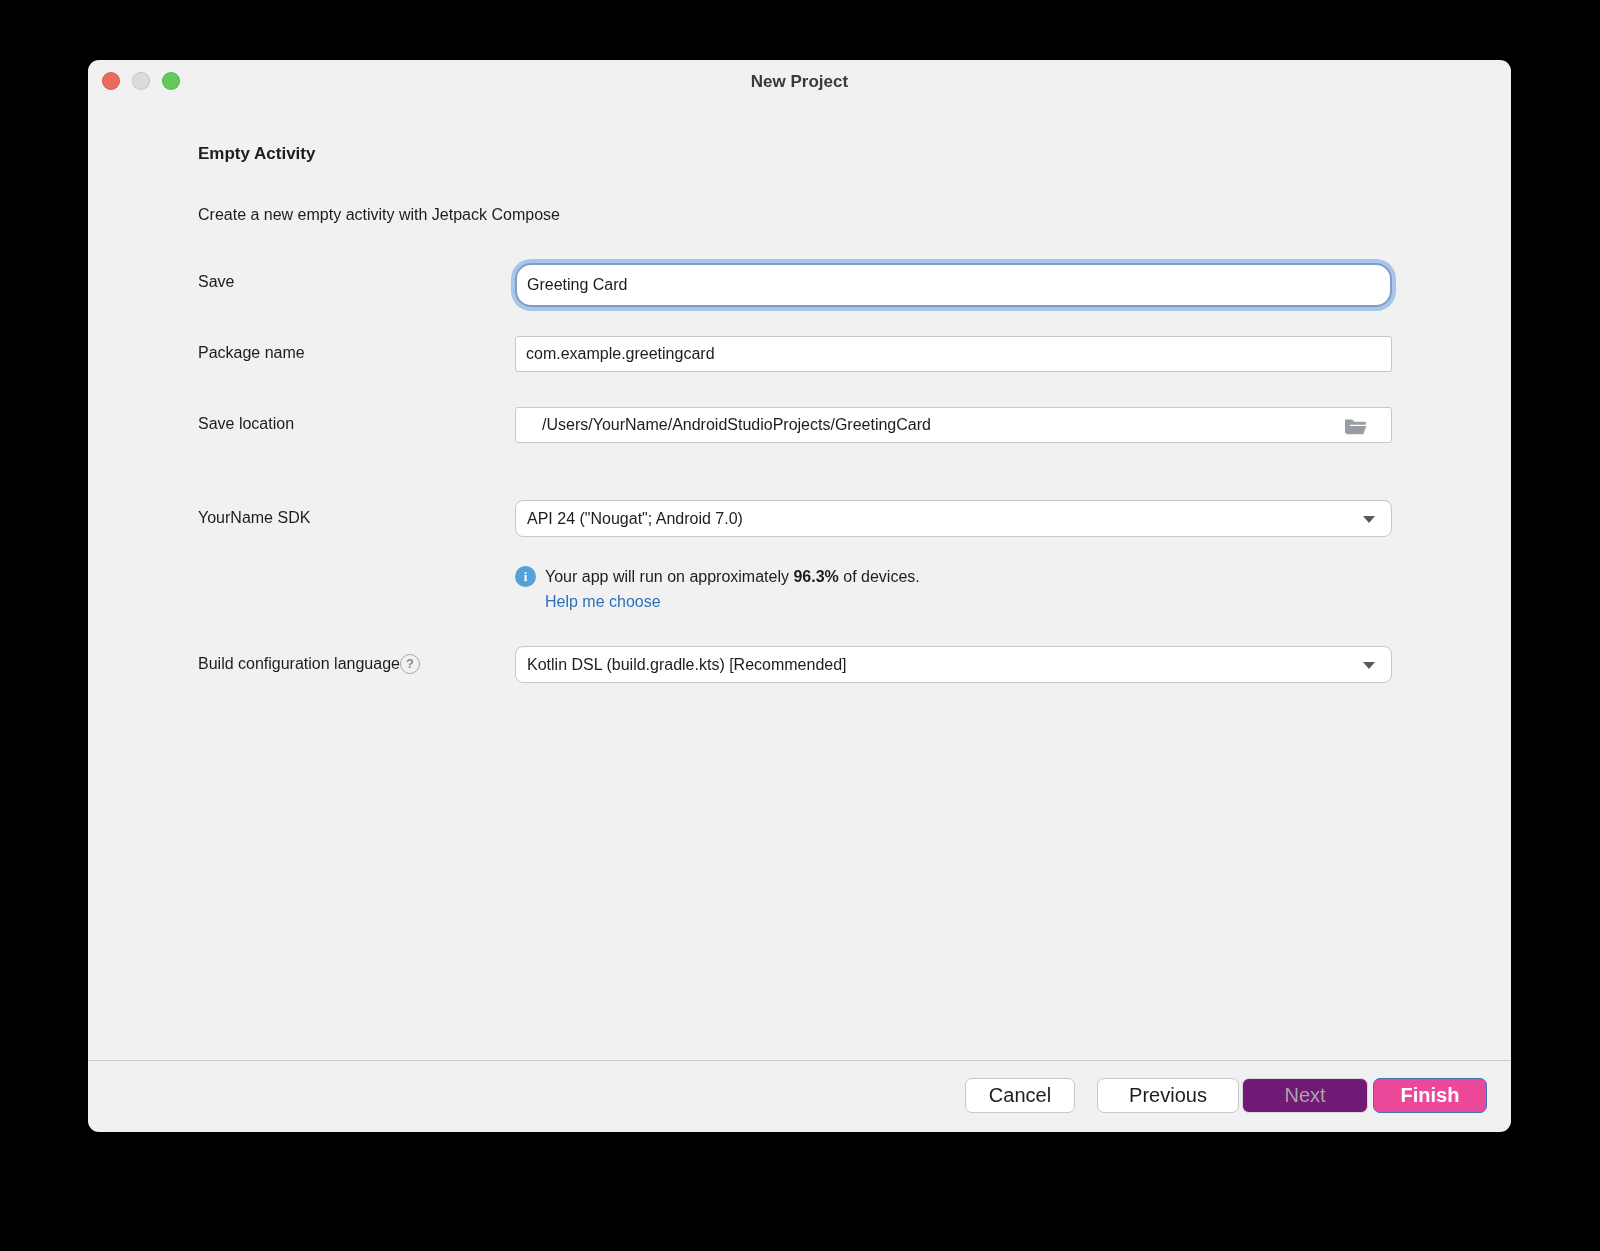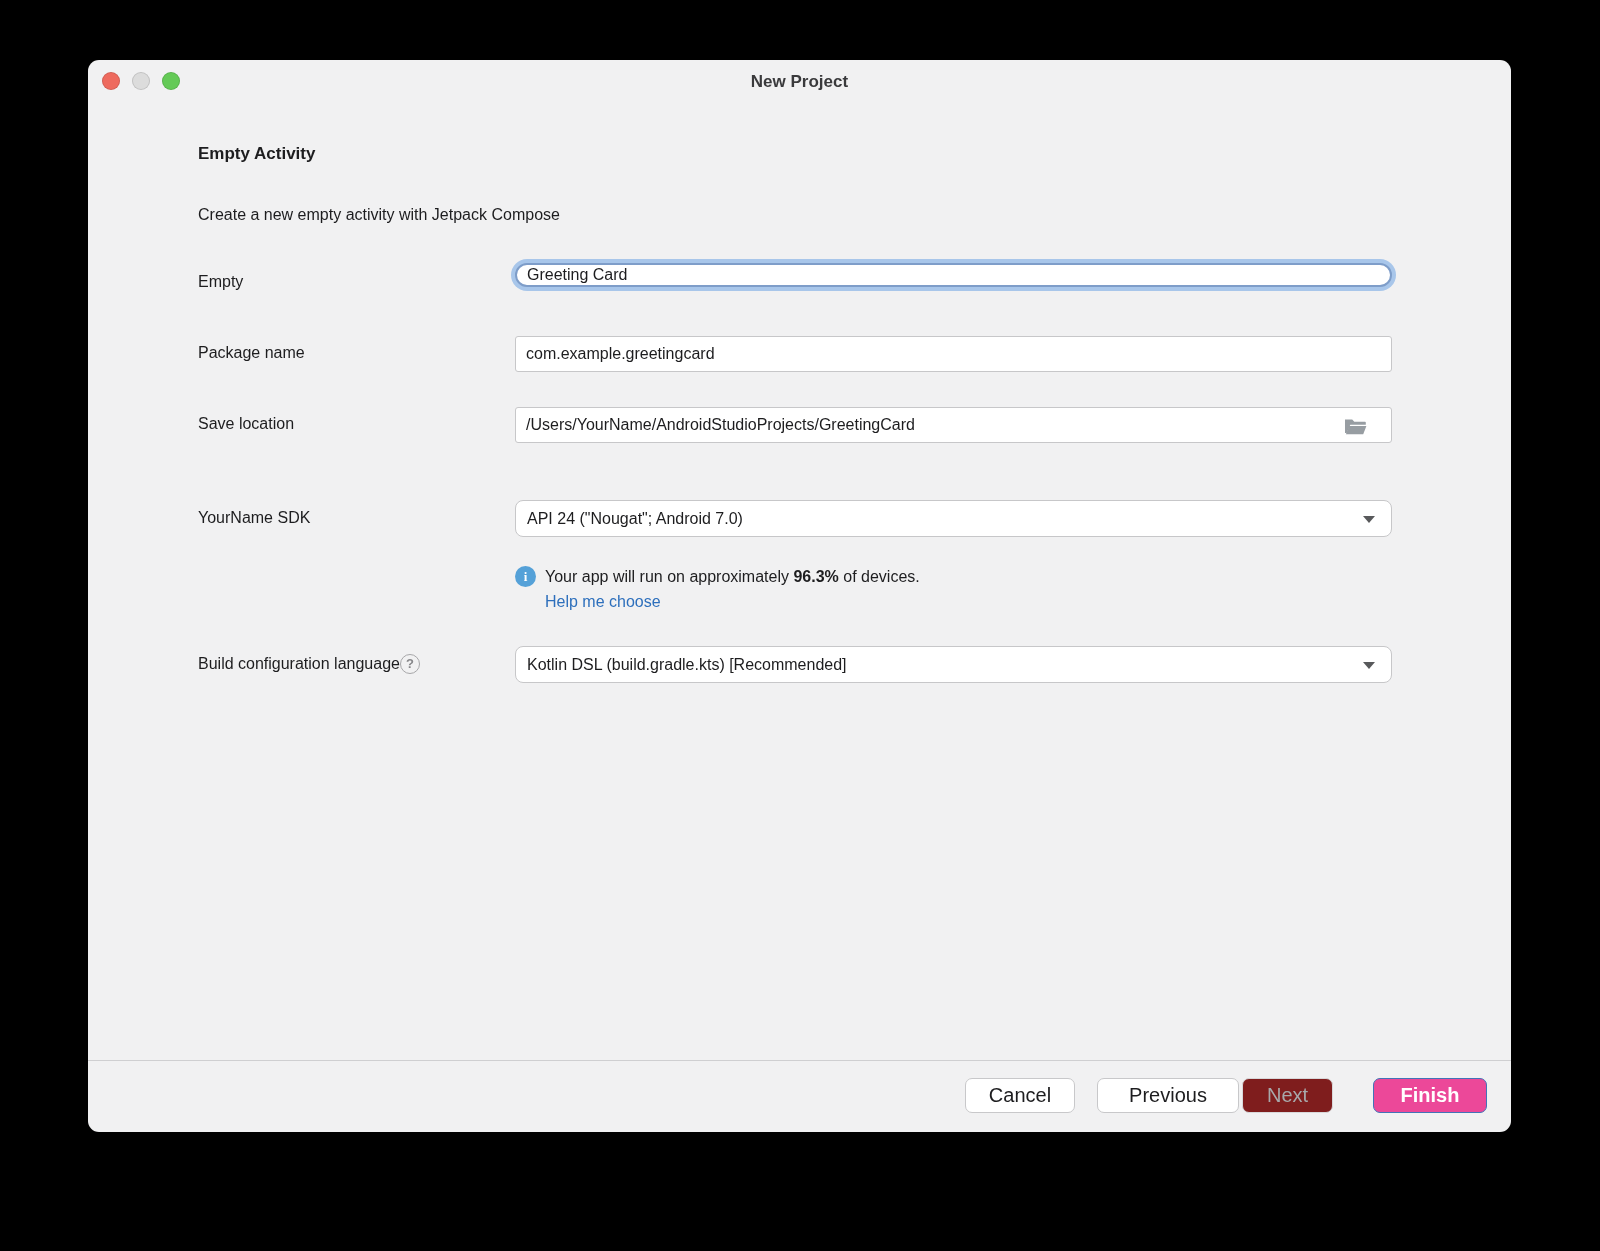--- a/index.html
+++ b/index.html
@@ -31,21 +31,21 @@
   .flabel { position:absolute; left:110px; font-size:16px; color:#1d1d1f; }
   .field-box {
     position:absolute; left:427px; width:877px; box-sizing:border-box;
     background:#fff; border:1px solid #c7c7c9; border-radius:3px;
   }
   input.txt {
     width:100%; height:100%; box-sizing:border-box; border:none; outline:none;
     background:transparent; font-family:inherit; font-size:16px; color:#1d1d1f;
     padding:0 10px;
   }
-  .f-name { top:203px; height:24px; border:2px solid #7e9dc9; box-shadow:0 0 0 4px #a8c6ea; border-radius:16px; }
+  .f-name { top:203px; height:44px; border:2px solid #7e9dc9; box-shadow:0 0 0 4px #a8c6ea; border-radius:16px; }
   .f-package { top:276px; height:36px; }
   .f-save { top:347px; height:36px; }
   .folder-btn { position:absolute; right:24px; top:8px; width:24px; height:20px; cursor:pointer; }
   .select {
     position:absolute; left:427px; width:877px; box-sizing:border-box; height:37px;
     background:#fff; border:1px solid #c7c7c9; border-radius:8px;
     font-size:16px; line-height:35px; padding:0 40px 0 11px; cursor:default;
     white-space:nowrap; overflow:hidden;
   }
   .s-sdk { top:440px; }
@@ -72,53 +72,53 @@
   }
   
   .separator { position:absolute; left:0; right:0; top:1000px; height:1px; background:#cfcfd1; }
   .btn {
     position:absolute; top:1018px; height:35px; box-sizing:border-box;
     border-radius:7px; font-family:inherit; font-size:20px; text-align:center;
     background:#fff; border:1px solid #c8c8ca; color:#1d1d1f; cursor:pointer; padding:0;
   }
   .btn-cancel   { left:877px;  width:110px; }
   .btn-previous { left:1009px; width:142px; }
-  .btn-next     { left:1154px; width:91px; background:#7f1d1d; border-color:#d8d8da; color:#a8a8aa; cursor:default; }
+  .btn-next     { left:1154px; width:126px; background:#701a75; border-color:#d8d8da; color:#a8a8aa; cursor:default; }
   .btn-finish   { left:1285px; width:114px; background:#ec4899; border-color:#4273b8; color:#fff; font-weight:600; }
 </style>
 </head>
 <body>
 
 <div class="window">
 
   <div class="titlebar">
     <div class="traffic">
       <div class="tl tl-red"></div>
       <div class="tl tl-gray"></div>
       <div class="tl tl-green"></div>
     </div>
     <div class="win-title">New Project</div>
   </div>
 
   <div class="h-title">Empty Activity</div>
   <div class="h-sub">Create a new empty activity with Jetpack Compose</div>
 
-  <div class="flabel" style="top:213px;">Empty</div>
+  <div class="flabel" style="top:213px;">Save</div>
   <div class="field-box f-name">
     <input class="txt" type="text" value="Greeting Card" style="">
   </div>
 
   <div class="flabel" style="top:284px;">Package name</div>
   <div class="field-box f-package">
     <input class="txt" type="text" value="com.example.greetingcard" style="">
   </div>
 
   <div class="flabel" style="top:355px;">Save location</div>
   <div class="field-box f-save">
-    <input class="txt" type="text" style="padding-right: 56px;" value="/Users/YourName/AndroidStudioProjects/GreetingCard">
+    <input class="txt" type="text" style="padding-right: 56px; margin-left: 16px;" value="/Users/YourName/AndroidStudioProjects/GreetingCard">
     <div class="folder-btn">
       <svg width="24" height="20" viewBox="0 0 24 20">
         <path fill="#979da2" d="M2 3.5h7.2l2.1 2.3H22a.8.8 0 0 1 .8.8v2.2H7.3L3.6 17H2z"></path>
         <path fill="#979da2" d="M6 10h17.4l-3.2 8.3H2.9z"></path>
       </svg>
     </div>
   </div>
 
   <div class="flabel" style="top:449px;">YourName SDK</div>
   <div class="select s-sdk">

